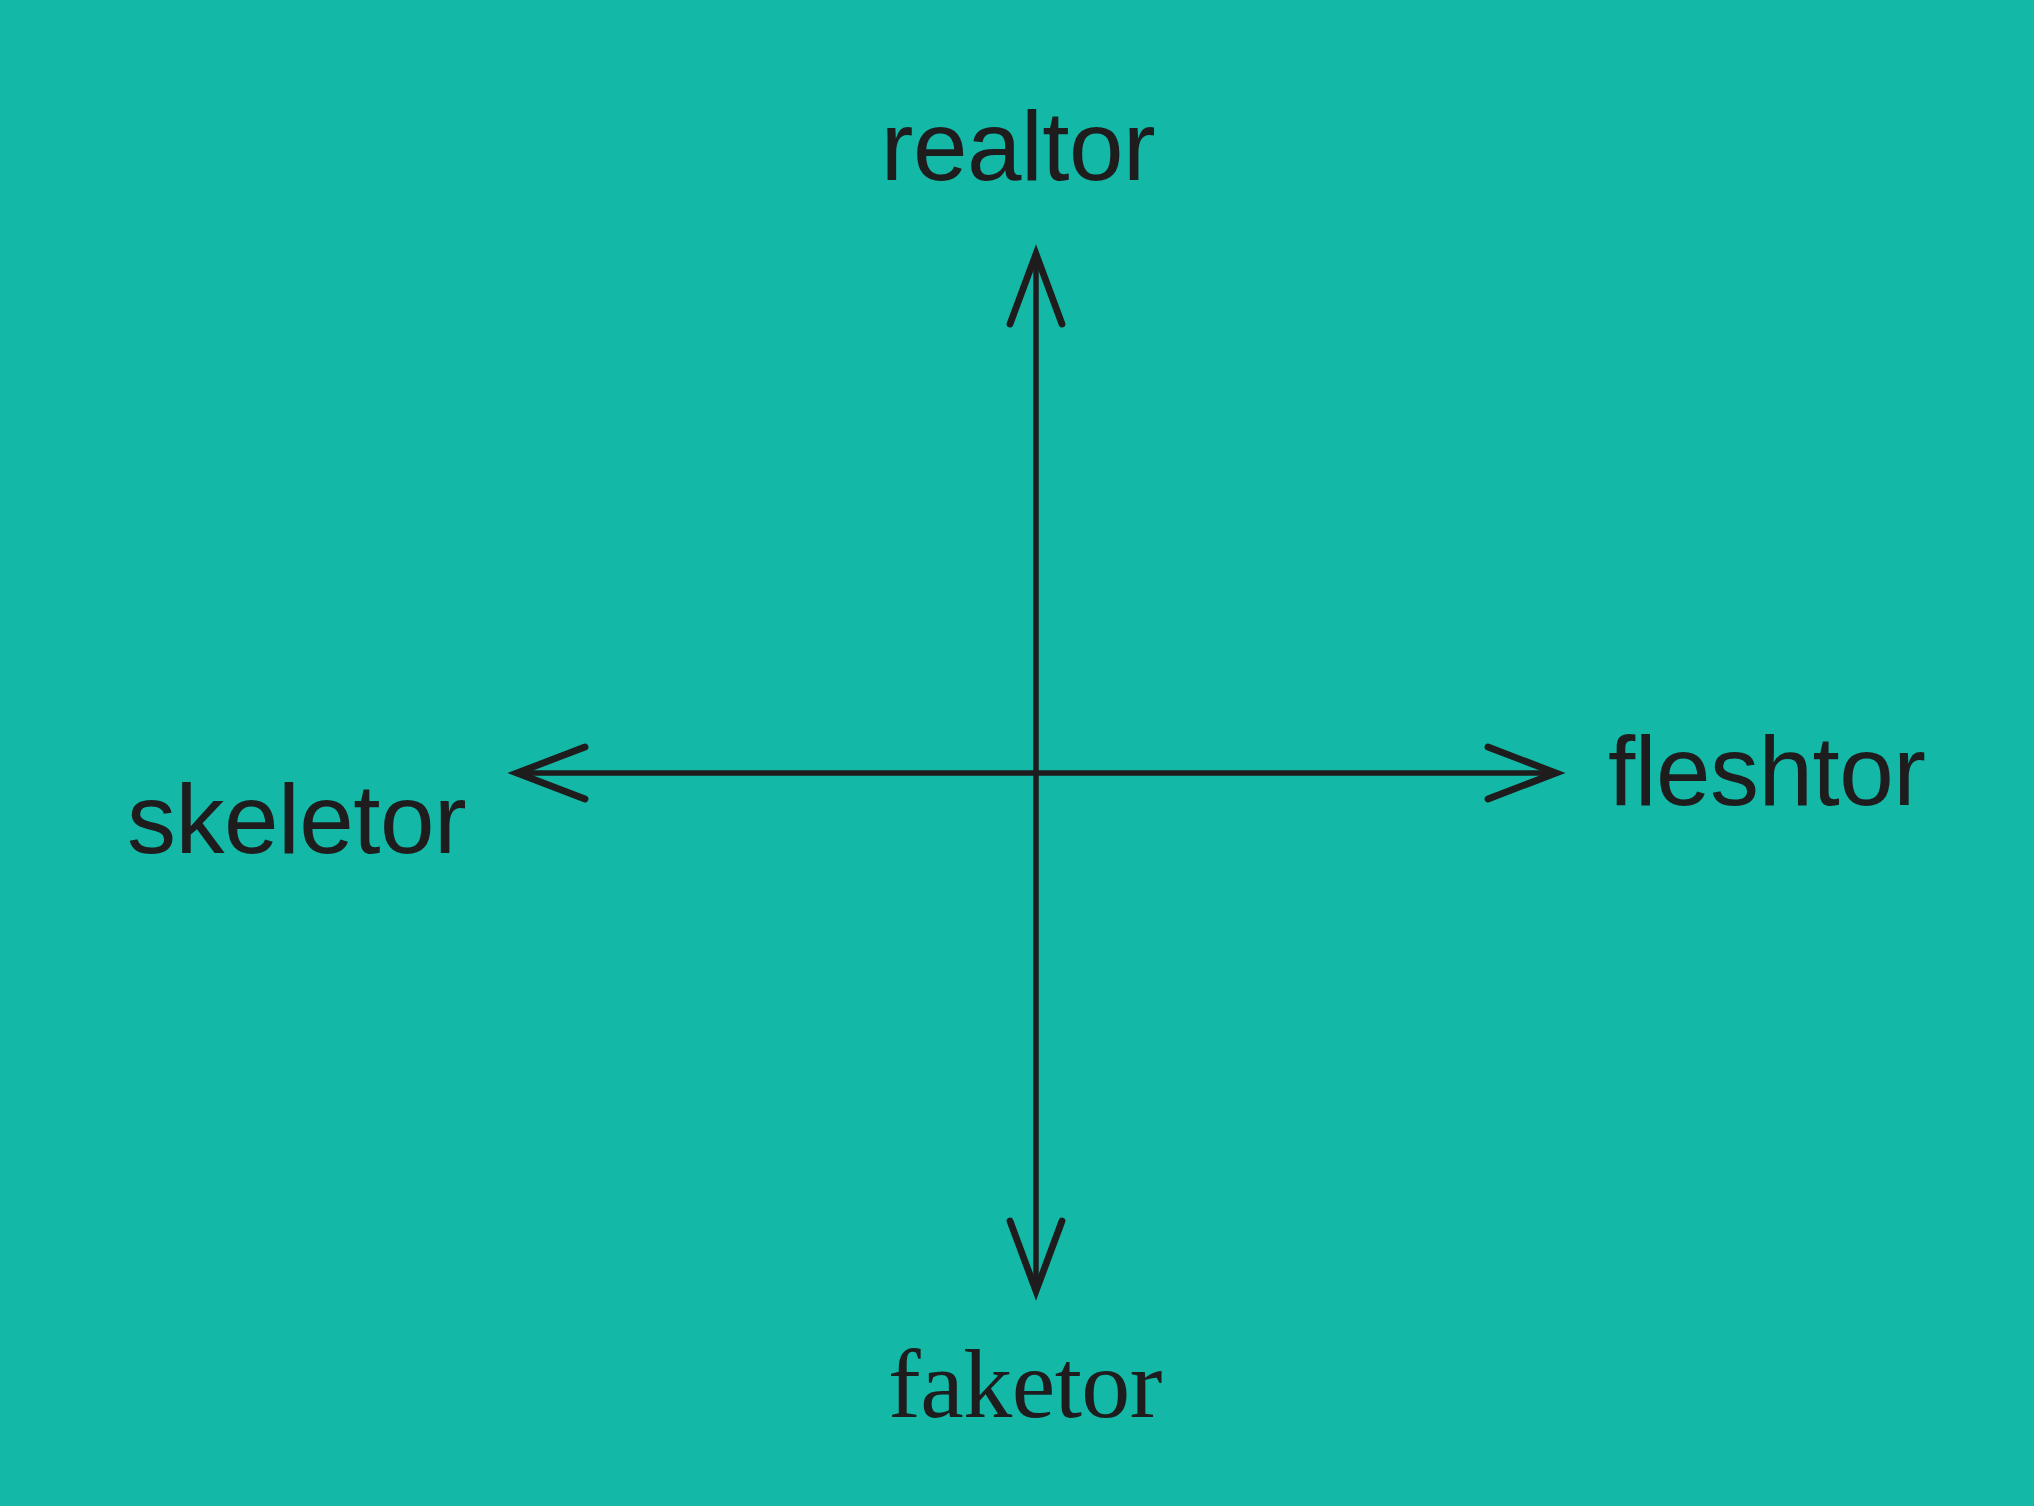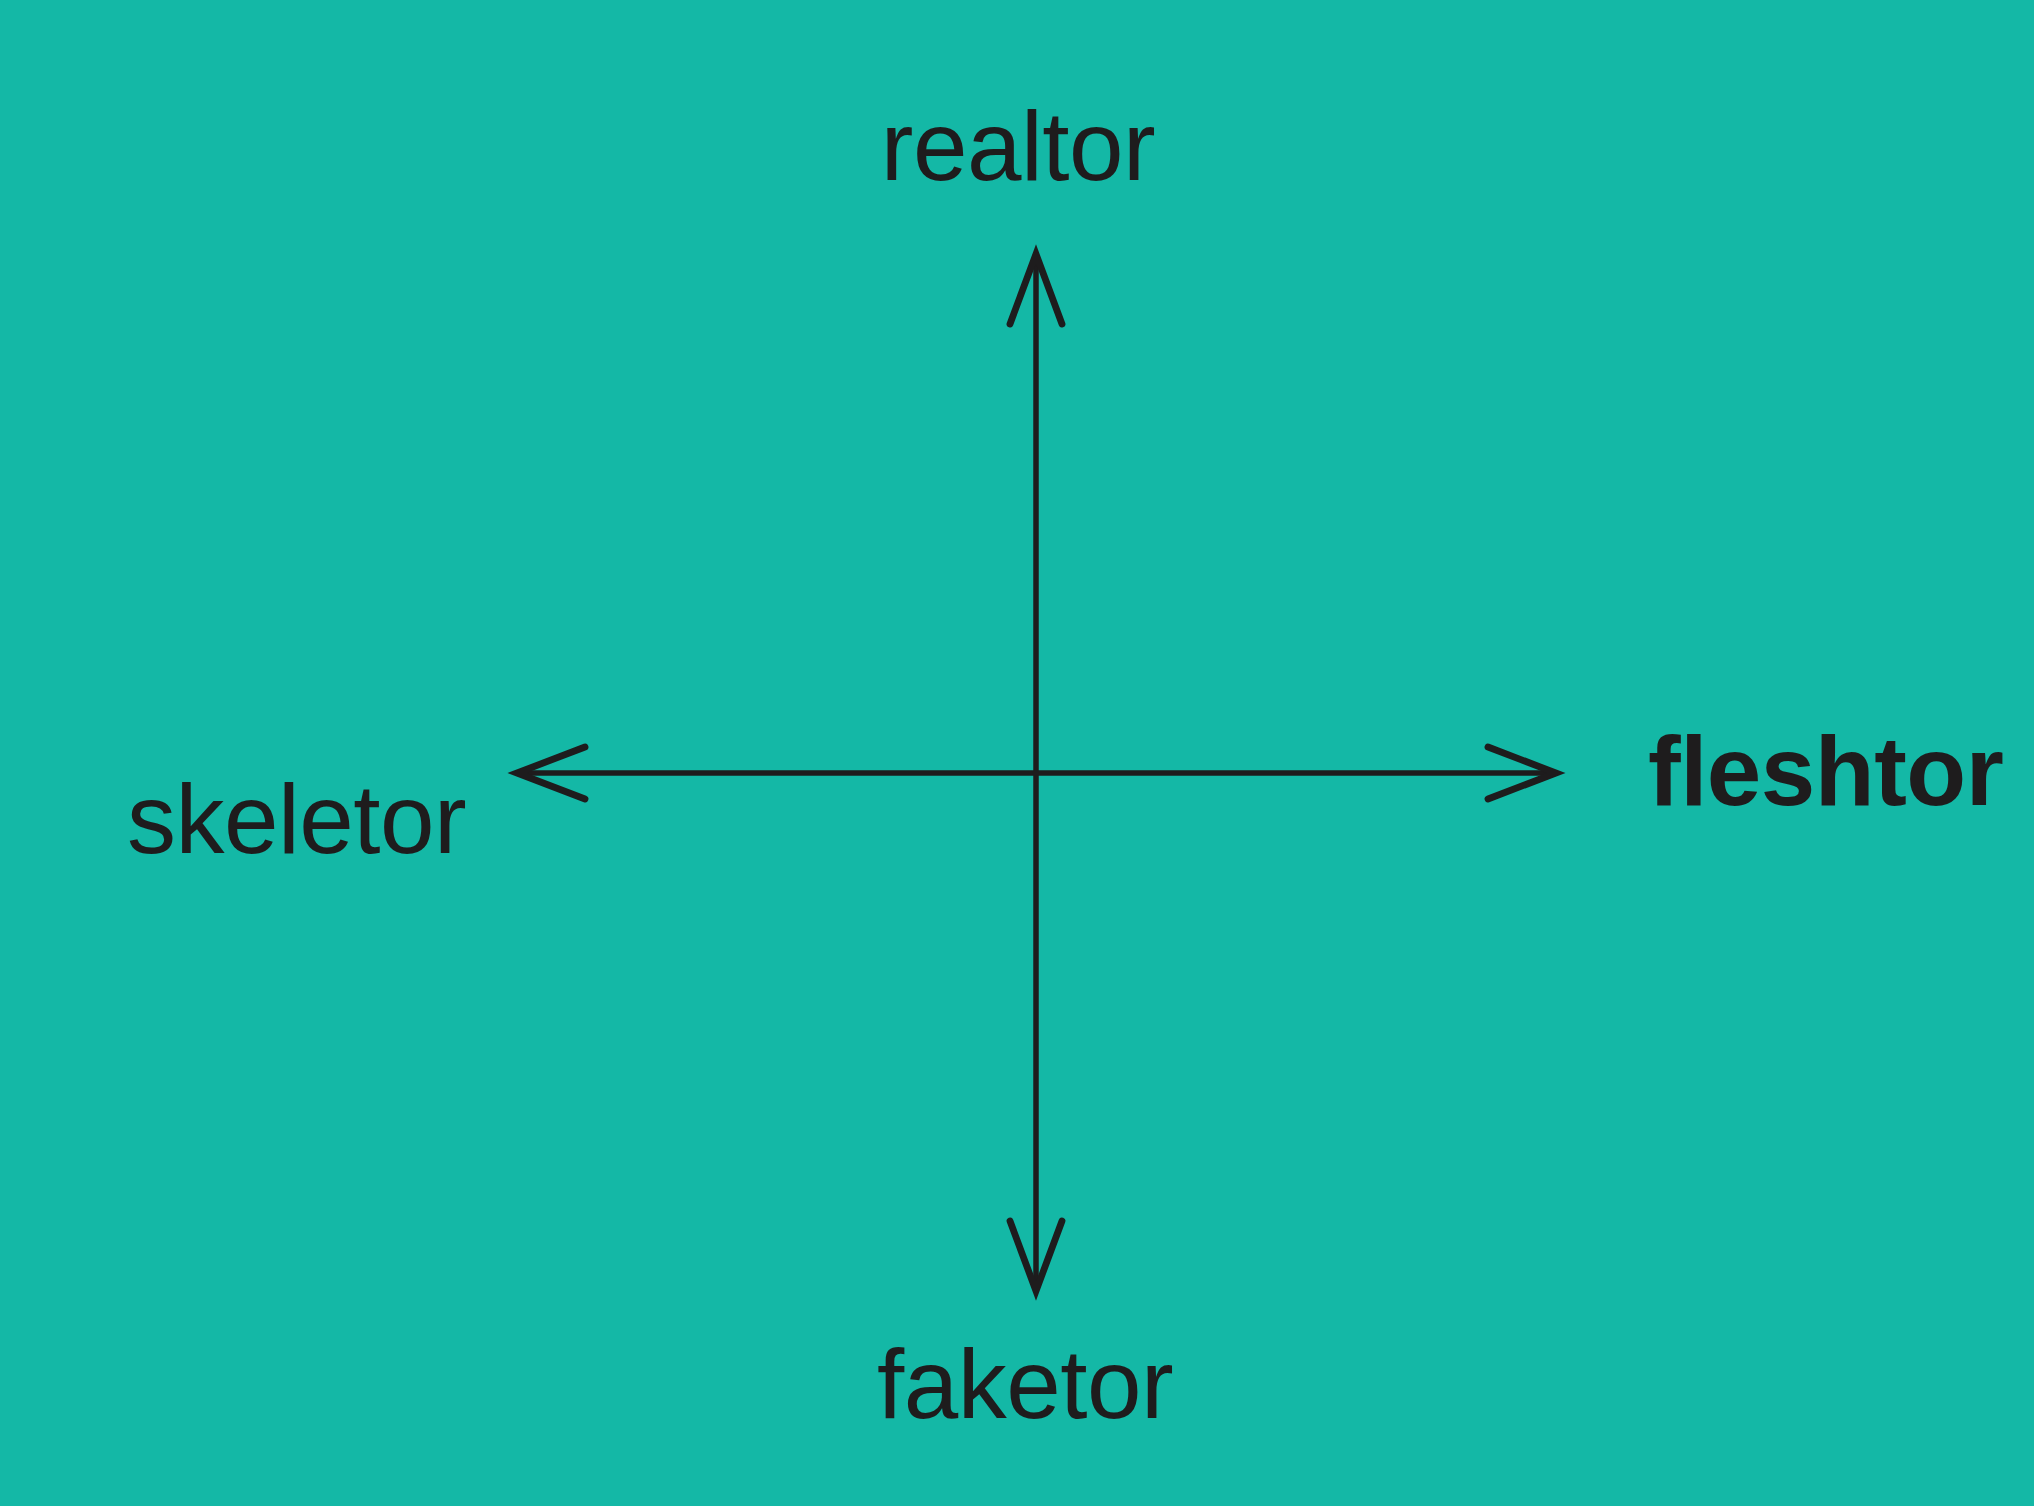--- a/index.html
+++ b/index.html
@@ -36,23 +36,23 @@
   }
   .axis-label {
     position: absolute;
     color: #1e1c1d;
     font-size: 98px;
     line-height: 1;
     letter-spacing: -0.5px;
     white-space: nowrap;
   }
   .label-top    { left: 1018px; top: 97px;  transform: translateX(-50%); }
-  .label-bottom { left: 1025px; top: 1335px; transform: translateX(-50%); }
+  .label-bottom { left: 1025px; top: 1335px; transform: translateX(-50%); font-family: Liberation Serif, serif; }
   .label-left   { left: 127px;  top: 722px; margin-top: 48px; }
-  .label-right  { left: 1648px; top: 722px; font-weight: bold; }
+  .label-right  { left: 1608px; top: 722px; }
 </style>
 </head>
 <body>
 
 <div class="canvas">
 
   <svg class="axes-svg" viewBox="0 0 2034 1506" xmlns="http://www.w3.org/2000/svg">
 
     <line class="shaft" x1="1036" y1="258" x2="1036" y2="1288"></line>
     <line class="shaft" x1="519" y1="773" x2="1554" y2="773"></line>

